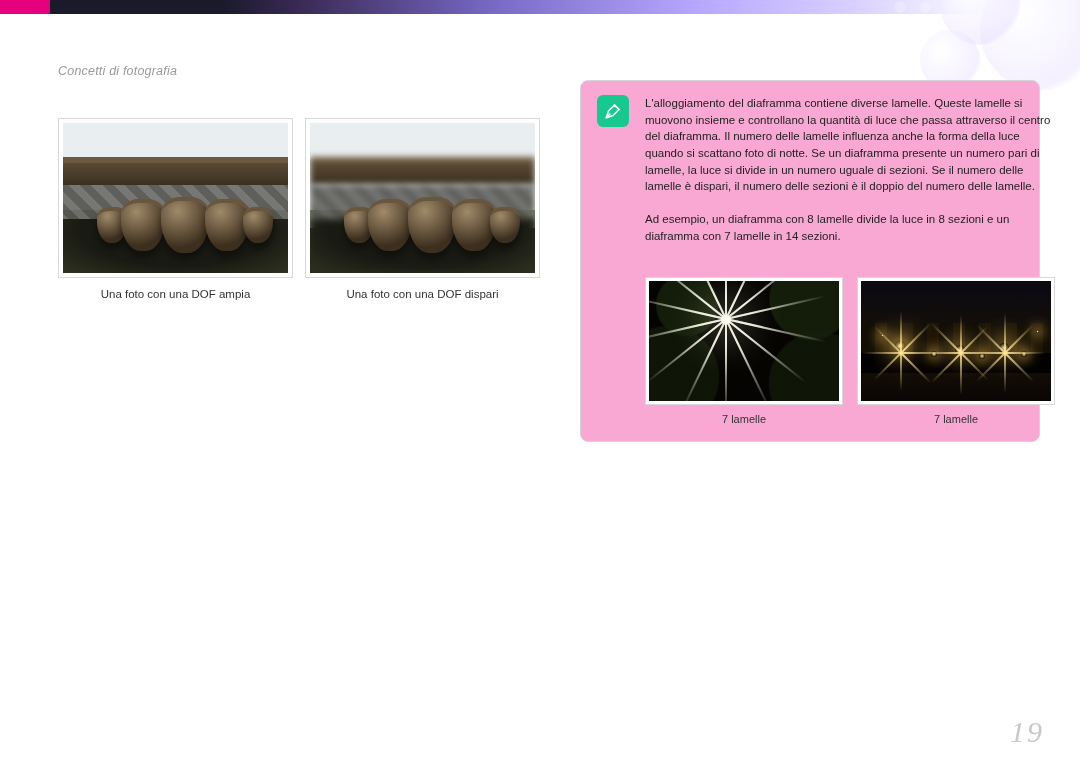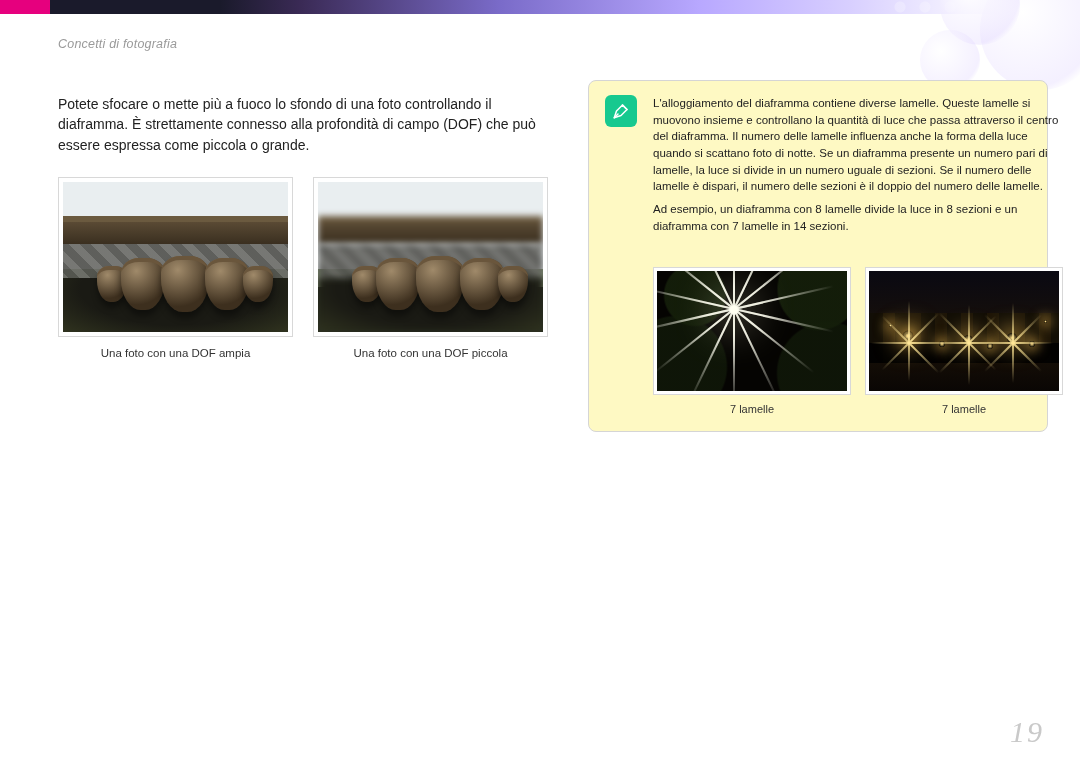--- a/index.html
+++ b/index.html
@@ -25,21 +25,21 @@
   }
   .petal {
     position: absolute; border-radius: 50%;
     background: radial-gradient(circle at 35% 35%, rgba(255,255,255,.9), rgba(200,180,255,.2) 70%, transparent 78%);
   }
   .p1 { width: 120px; height: 120px; right: 10px; top: 10px; }
   .p2 { width: 80px; height: 80px; right: 90px; top: 5px; }
   .p3 { width: 60px; height: 60px; right: 130px; top: 70px; }
 
   .breadcrumb {
-    position: absolute; left: 58px; top: 37px; color: #9a9a9a;
+    position: absolute; left: 58px; top: 64px; color: #9a9a9a;
     font-size: 12.5px; font-style: italic; letter-spacing: .2px;
   }
 
   .content {
     position: absolute; left: 58px; top: 80px; width: 980px;
     display: flex; gap: 40px;
   }
   .col-left { width: 490px; }
   .col-right { width: 460px; }
 
@@ -48,21 +48,21 @@
     font-size: 15.5px; padding: 7px 22px 7px 14px; border-radius: 16px;
     letter-spacing: .2px;
   }
 
   .body-text {
     margin-top: 14px; font-size: 14px; line-height: 1.45; color: #222;
     max-width: 490px;
   }
 
   .fig-row {
-    margin-top: 22px; display: flex; gap: 20px;
+    margin-top: 38px; display: flex; gap: 12px;
   }
   .fig {
     display: flex; flex-direction: column; align-items: center; gap: 10px;
   }
   .thumb-frame {
     border: 1px solid #d8d8d8; padding: 4px; background: #fff;
     display: inline-block;
   }
   .thumb { width: 225px; height: 150px; position: relative; overflow: hidden; }
   .caption { font-size: 11.5px; color: #333; }
@@ -92,30 +92,30 @@
     border-radius: 40% 40% 45% 45% / 30% 30% 60% 60%;
     box-shadow: inset 0 6px 0 -2px #6a563c, 0 6px 6px rgba(0,0,0,.4);
   }
   .pot.s { width: 30px; height: 36px; bottom: 30px; }
   .blur .thumb > * { filter: blur(3px); }
   .blur .thumb .pot { filter: none; }
 
   
   .info-panel {
     border: 1px solid #d5d5d5; border-radius: 8px; padding: 14px 16px 16px 16px;
-    background: #fef9c3;
+    background: #f9a8d4;
     display: grid; grid-template-columns: 34px 1fr; column-gap: 14px; row-gap: 10px;
   }
   .info-icon {
     width: 32px; height: 32px; border-radius: 6px; background: #17c98f;
     display: flex; align-items: center; justify-content: center;
   }
   .info-icon svg { width: 18px; height: 18px; }
   .info-text { font-size: 11.5px; line-height: 1.45; color: #222; }
-  .info-text p + p { margin-top: 6px; }
+  .info-text p + p { margin-top: 16px; }
 
   .info-figs {
     grid-column: 2 / 3; margin-top: 23px; display: flex; gap: 14px;
   }
   .night-frame {
     border: 1px solid #d8d8d8; padding: 3px; background: #fff;
   }
   .night { width: 190px; height: 120px; background: #050402; position: relative; overflow: hidden; }
   .night-caption { font-size: 11px; color: #333; text-align: center; margin-top: 8px; }
 
@@ -177,21 +177,20 @@
 <div class="petals">
   <div class="petal p1"></div>
     <div class="petal p2"></div>
     <div class="petal p3"></div>
 </div>
 
 <div class="breadcrumb">Concetti di fotografia</div>
 
 <div class="content">
   <div class="col-left">
-    <p class="body-text">Potete sfocare o mette più a fuoco lo sfondo di una foto controllando il diaframma. È strettamente connesso alla profondità di campo (DOF) che può essere espressa come piccola o grande.</p>
 
     <div class="fig-row">
       <div class="fig">
         <div class="thumb-frame">
           <div class="thumb scene-pots">
             <div class="roof"></div>
               <div class="wall"></div>
               <div class="ground"></div>
             <div class="pot s" style="left:34px"></div>
             <div class="pot" style="left:58px"></div>
@@ -209,21 +208,21 @@
             <div class="roof"></div>
               <div class="wall"></div>
               <div class="ground"></div>
             <div class="pot s" style="left:34px"></div>
             <div class="pot" style="left:58px"></div>
             <div class="pot" style="left:98px; height:56px; width:48px; bottom:20px"></div>
             <div class="pot" style="left:142px"></div>
             <div class="pot s" style="left:180px"></div>
           </div>
         </div>
-        <div class="caption">Una foto con una DOF piccola</div>
+        <div class="caption">Una foto con una DOF dispari</div>
       </div>
     </div>
   </div>
 
   <div class="col-right">
     <div class="info-panel">
       <div class="info-icon">
         <svg viewBox="0 0 24 24" fill="none" stroke="#fff" stroke-width="2" stroke-linecap="round" stroke-linejoin="round">
           <path d="M3 21 L6 12 L14 4 L20 10 L12 18 Z"></path>
           <path d="M14 4 L20 10"></path>

